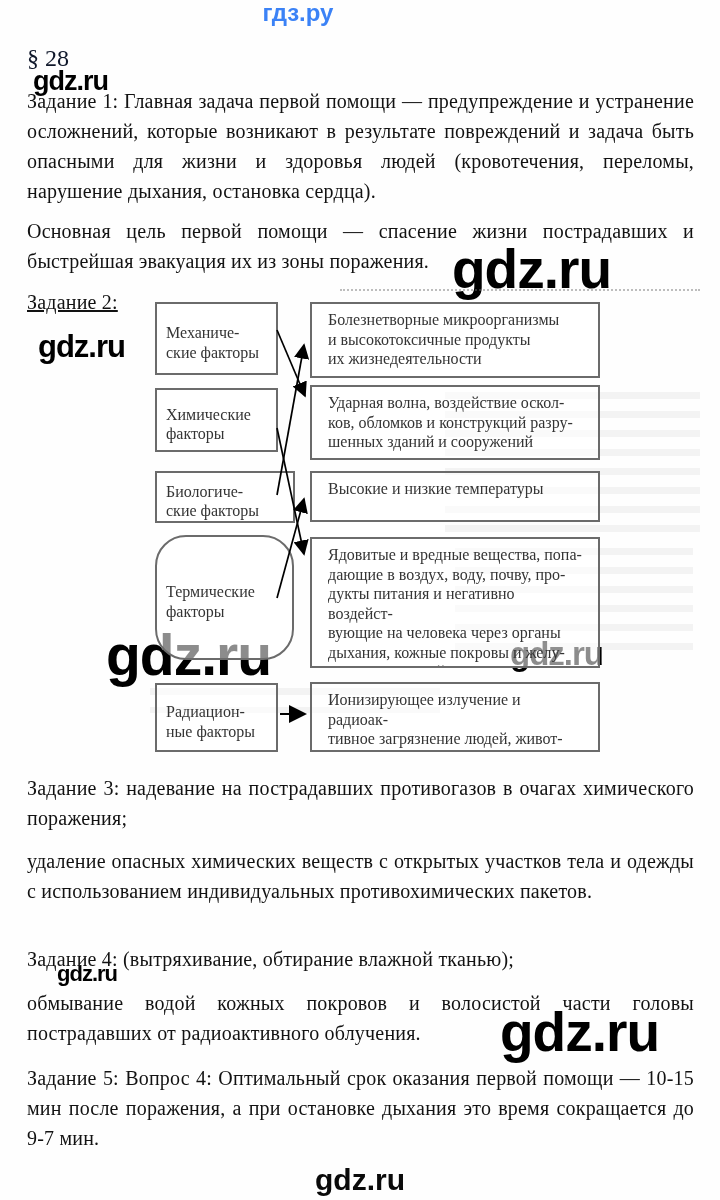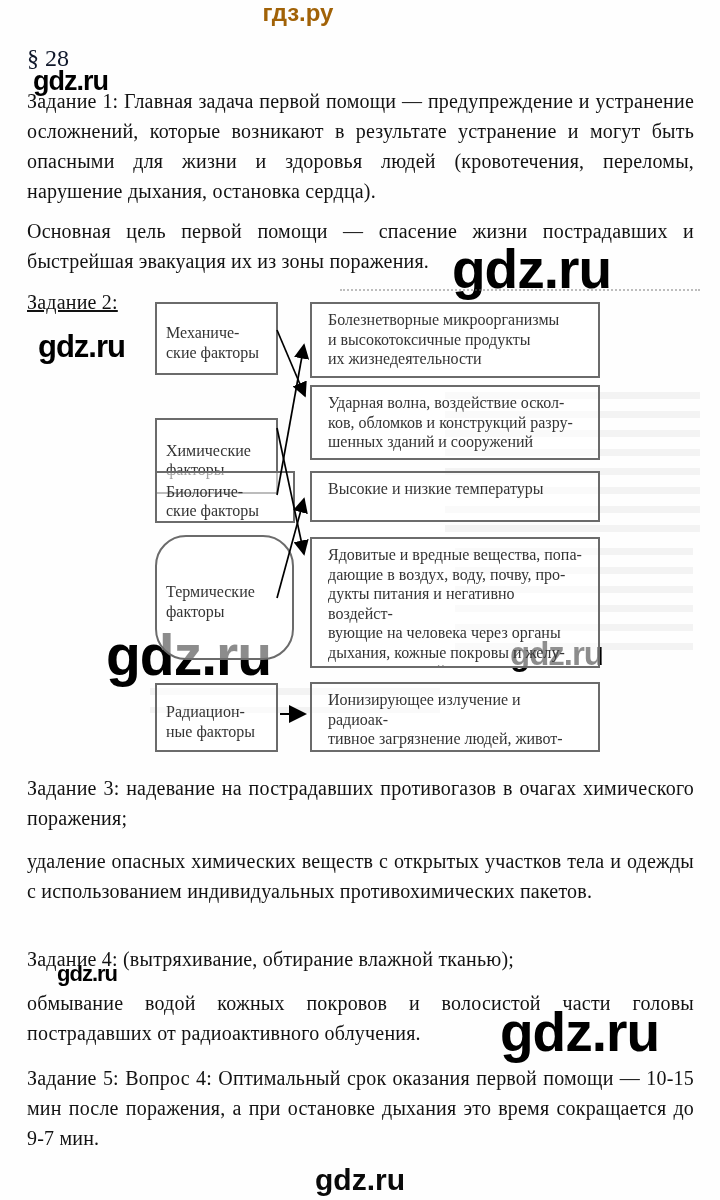--- a/index.html
+++ b/index.html
@@ -5,21 +5,21 @@
   html,body{margin:0;padding:0;}
   body{
     width:720px;height:1200px;position:relative;overflow:hidden;
     background:#fefefe;
     font-family:"Liberation Serif", serif;
     color:#111;
   }
   .site-header{
     position:absolute;top:0;left:0;width:596px;text-align:center;
     font-family:"Liberation Sans", sans-serif;font-weight:700;
-    font-size:24px;line-height:26px;color:#a16207;
+    font-size:24px;line-height:26px;color:#3b82f6;
   }
   .section-num{
     position:absolute;left:27px;top:44px;
     font-size:24px;line-height:28px;color:#0f172a;
   }
   .para{
     position:absolute;left:27px;width:667px;
     font-size:20px;line-height:30px;letter-spacing:0.2px;
     text-align:justify;color:#121212;
   }
@@ -60,32 +60,32 @@
 <div class="section-num">§ 28</div>
 
 <div class="wm" style="left:33px;top:68px;font-size:27px;">gdz.ru</div>
 <div class="wm" style="left:452px;top:242px;font-size:55px;">gdz.ru</div>
 <div class="wm" style="left:38px;top:331px;font-size:31px;">gdz.ru</div>
 <div class="wm" style="left:106px;top:627px;font-size:57px;">gdz.ru</div>
 <div class="wm" style="left:510px;top:637px;font-size:33px;">gdz.ru</div>
 <div class="wm" style="left:57px;top:963px;font-size:22px;">gdz.ru</div>
 <div class="wm" style="left:500px;top:1005px;font-size:55px;">gdz.ru</div>
 
-<div class="para" style="top:86px;">Задание 1: Главная задача первой помощи — предупреждение и устранение осложнений, которые возникают в результате устранение и могут быть опасными для жизни и здоровья людей (кровотечения, переломы, нарушение дыхания, остановка сердца).</div>
+<div class="para" style="top:86px;">Задание 1: Главная задача первой помощи — предупреждение и устранение осложнений, которые возникают в результате повреждений и задача быть опасными для жизни и здоровья людей (кровотечения, переломы, нарушение дыхания, остановка сердца).</div>
 <div class="para" style="top:216px;">Основная цель первой помощи — спасение жизни пострадавших и быстрейшая эвакуация их из зоны поражения.</div>
 <div class="para noj" style="top:287px;text-decoration:underline;">Задание 2:</div>
 
 <div class="bleed-dots" style="left:340px;top:289px;width:360px;"></div>
 <div class="bleed" style="left:445px;top:392px;width:255px;height:145px;"></div>
 <div class="bleed" style="left:455px;top:548px;width:238px;height:112px;"></div>
 <div class="bleed" style="left:150px;top:688px;width:290px;height:25px;"></div>
 
 <div class="dbox left" style="left:155px;top:302px;width:123px;height:73px;">Механиче-
 ские факторы</div>
-<div class="dbox left" style="left:155px;top:388px;width:123px;height:76px;margin-top:30px;">Химические
+<div class="dbox left" style="left:155px;top:388px;width:123px;height:64px;">Химические
 факторы</div>
 <div class="dbox left" style="left:155px;top:471px;width:140px;height:52px;">Биологиче-
 ские факторы</div>
 <div class="dbox left" style="left:155px;top:535px;width:139px;height:125px;border-radius:31px;">Термические
 факторы</div>
 <div class="dbox left" style="left:155px;top:683px;width:123px;height:69px;">Радиацион-
 ные факторы</div>
 
 <div class="dbox right" style="left:310px;top:302px;width:290px;height:76px;">Болезнетворные микроорганизмы
 и высокотоксичные продукты

